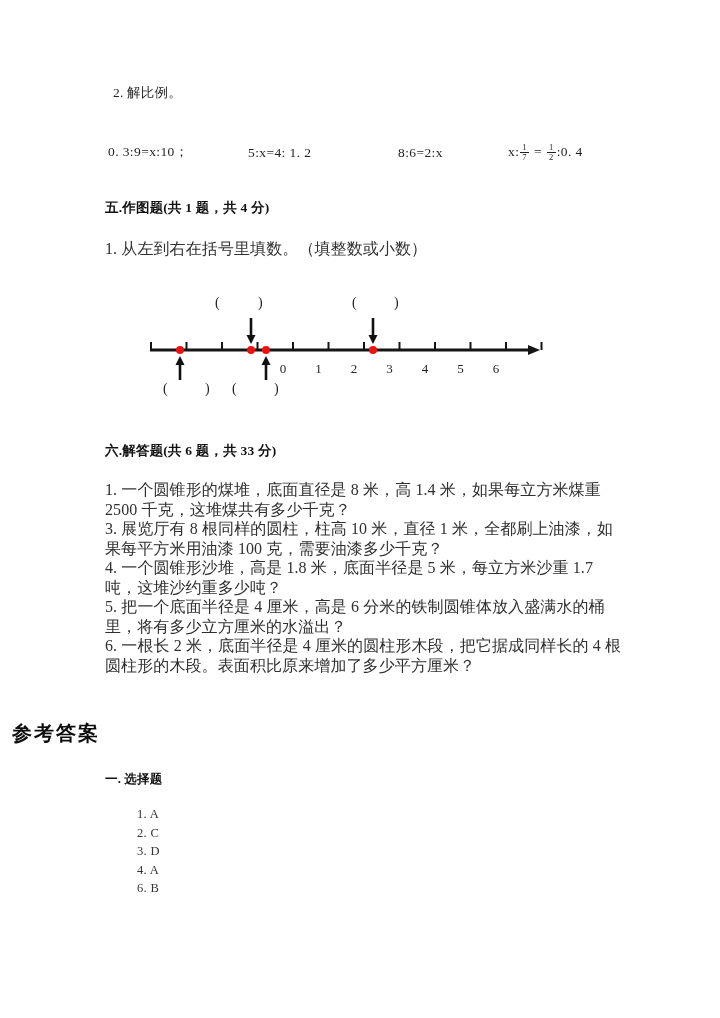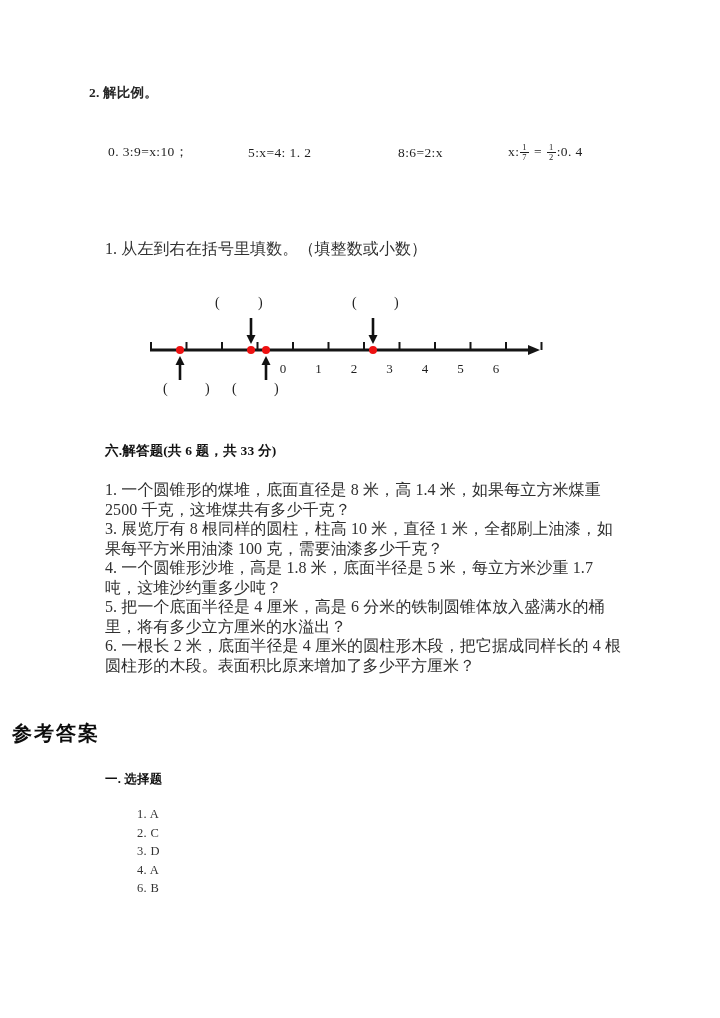--- a/index.html
+++ b/index.html
@@ -120,21 +120,21 @@
     line-height: 1;
     text-align: center;
     width: 14px;
   }
 </style>
 </head>
 <body>
 
 <div class="page">
 
-  <div class="block q-label" style="left:89px; top:84px;font-weight:bold;">2. 解比例。</div>
+  <div class="block q-label" style="left:113px; top:84px;">2. 解比例。</div>
 
   <div class="eq-row" style="left:108px; top:143px;">
     <span class="eq" style="width:140px;">0. 3:9=x:10；</span>
 
     <span class="eq" style="width:150px;">5:x=4: 1. 2</span>
 
     <span class="eq" style="width:110px;">8:6=2:x</span>
 
     <span class="eq">
       <span>x:</span>
@@ -144,20 +144,21 @@
       </span>
       <span style="padding:0 4px;">=</span>
       <span class="frac">
         <span class="num">1</span>
         <span class="den">2</span>
       </span>
       <span>:0. 4</span>
     </span>
   </div>
 
+  <div class="block section-head" style="left:105px; top:199px;">五.作图题(共 1 题，共 4 分)</div>
 
   <div class="block body-line" style="left:105px; top:239px; width:520px;">1. 从左到右在括号里填数。（填整数或小数）</div>
 
   <svg class="numline-wrap" width="720" height="1018" viewBox="0 0 720 1018">
     <g id="numline-geometry">
         <line x1="150" y1="350" x2="530" y2="350" stroke="#151515" stroke-width="3"></line>
         <polygon points="528,345 540,350 528,355" fill="#151515"></polygon>
         <line x1="151" y1="342" x2="151" y2="350" stroke="#151515" stroke-width="2"></line>
         <line x1="186.5" y1="342" x2="186.5" y2="350" stroke="#151515" stroke-width="2"></line>
         <line x1="222" y1="342" x2="222" y2="350" stroke="#151515" stroke-width="2"></line>

